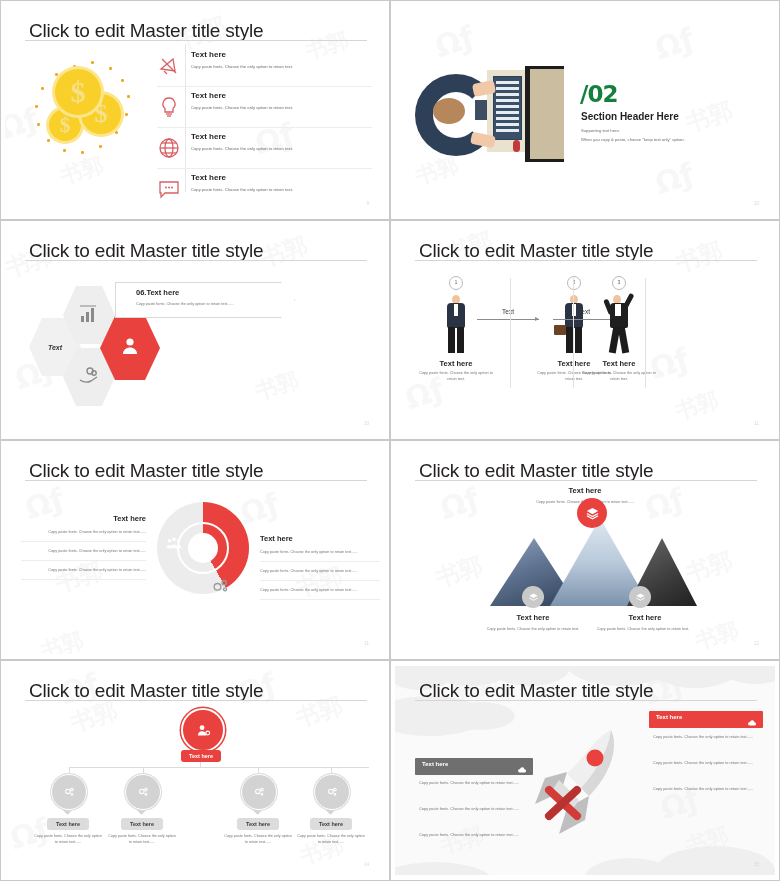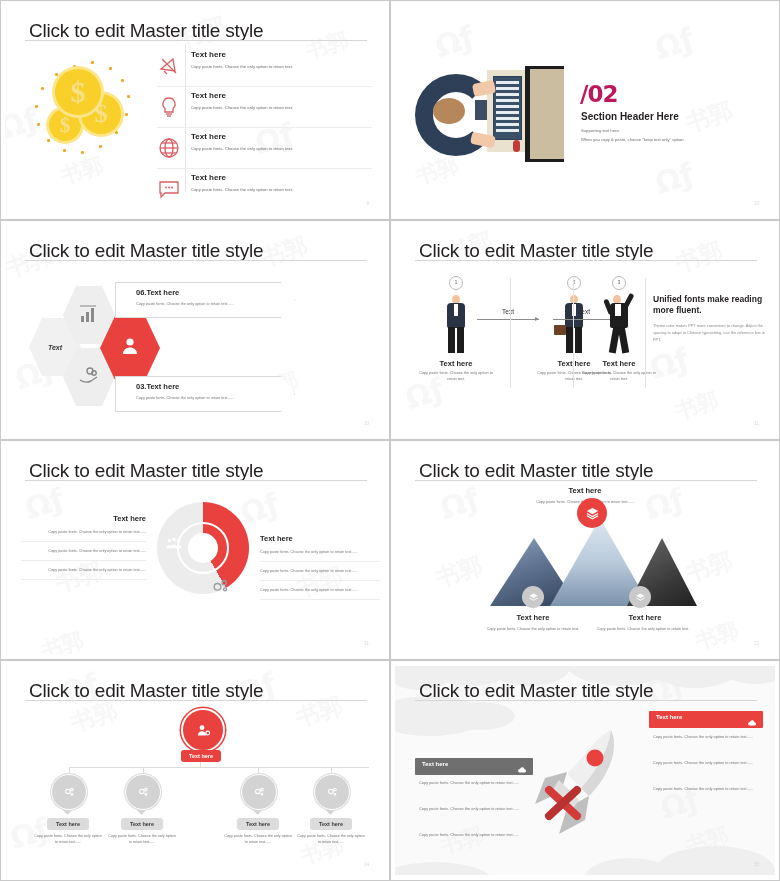--- a/index.html
+++ b/index.html
@@ -59,21 +59,21 @@
   .head{position:absolute;left:18px;top:32px;width:32px;height:26px;border-radius:50%;background:#b5875a;}
   .deskpad{position:absolute;left:72px;top:4px;width:38px;height:82px;background:#e9e2cf;}
   .kbd{position:absolute;left:78px;top:10px;width:27px;height:62px;background:#3a5068;border:1.5px solid #2e4057;}
   .kbd i{position:absolute;left:2px;right:2px;height:3px;background:#e7ecf0;display:block;}
   .phone{position:absolute;left:60px;top:34px;width:12px;height:20px;background:#3e4e62;}
   .mon{position:absolute;left:110px;top:0px;width:34px;height:90px;background:#cbbd9f;border-left:5px solid #1d1d1d;border-top:3px solid #1d1d1d;border-bottom:3px solid #1d1d1d;}
   .hand{position:absolute;background:#f2c9a8;border-radius:4px;}
   .h1{left:58px;top:16px;width:22px;height:13px;transform:rotate(-12deg);}
   .h2{left:56px;top:68px;width:24px;height:12px;transform:rotate(12deg);}
   .mouse{position:absolute;left:98px;top:74px;width:7px;height:12px;border-radius:4px;background:#c23b3b;}
-  .s2-num{position:absolute;left:185px;top:75px;font-size:23px;font-weight:bold;color:#be185d;
+  .s2-num{position:absolute;left:185px;top:75px;font-size:23px;font-weight:bold;color:#15803d;
           font-family:"DejaVu Sans", sans-serif;letter-spacing:-1px;}
   .s2-head{position:absolute;left:186px;top:105px;font-size:10px;font-weight:bold;color:#231f20;}
   .s2-s1{position:absolute;left:186px;top:122px;font-size:4.2px;color:#6d6d6d;}
   .s2-s2{position:absolute;left:186px;top:131px;font-size:4.2px;color:#6d6d6d;}
 
   
   .hex{position:absolute;clip-path:polygon(25% 0,75% 0,100% 50%,75% 100%,25% 100%,0 50%);}
   .hexlabel{position:absolute;display:flex;align-items:center;justify-content:center;
             font-style:italic;font-weight:bold;font-size:7px;color:#333;}
   .bar{position:absolute;height:34px;background:#fff;border:1px solid #d9d9d9;
@@ -321,24 +321,20 @@
         <svg viewBox="0 0 24 24" fill="#ffffff">
               <circle cx="12" cy="8" r="3.6"></circle>
               <path d="M5 20c0-4 3.2-6.5 7-6.5S19 16 19 20Z"></path>
             </svg>
       </div>
 
       <div class="bar" style="left:110px;top:56px;width:178px;">
         <div class="bar-t">06.Text here</div>
         <div class="bar-c">Copy paste fonts. Choose the only option to retain text......</div>
       </div>
-      <div class="bar" style="left:110px;top:150px;width:178px;">
-        <div class="bar-t">03.Text here</div>
-        <div class="bar-c">Copy paste fonts. Choose the only option to retain text......</div>
-      </div>
       <div class="pagenum">10</div>
     </div>
   </div>
 
   <div class="slide">
     <div class="inner">
       <div class="wm">
         <span style="left:50px;top:5px;font-size:24px;">书郭</span>
         <span style="left:280px;top:15px;font-size:24px;">书郭</span>
         <span style="left:255px;top:120px;">Ωƒ</span>
@@ -397,24 +393,20 @@
           <div class="p-leg p-l2" style="transform:rotate(-10deg);"></div>
         </div>
         <div class="stt">Text here</div>
         <div class="stc">Copy paste fonts. Choose the only option to retain text.</div>
       </div>
 
       <div class="s4-div" style="left:115px;top:52px;height:110px;"></div>
       <div class="s4-div" style="left:178px;top:52px;height:110px;"></div>
       <div class="s4-div" style="left:250px;top:52px;height:110px;"></div>
 
-      <div class="s4-rt">
-        <div class="hh">Unified fonts make reading more fluent.</div>
-        <div class="cc">Theme color makes PPT more convenient to change. Adjust the spacing to adapt to Chinese typesetting, use the reference line in PPT.</div>
-      </div>
       <div class="pagenum">11</div>
     </div>
   </div>
 
   <div class="slide">
     <div class="inner">
       <div class="wm">
         <span style="left:20px;top:40px;">Ωƒ</span>
         <span style="left:235px;top:45px;">Ωƒ</span>
         <span style="left:50px;top:115px;font-size:24px;">书郭</span>

